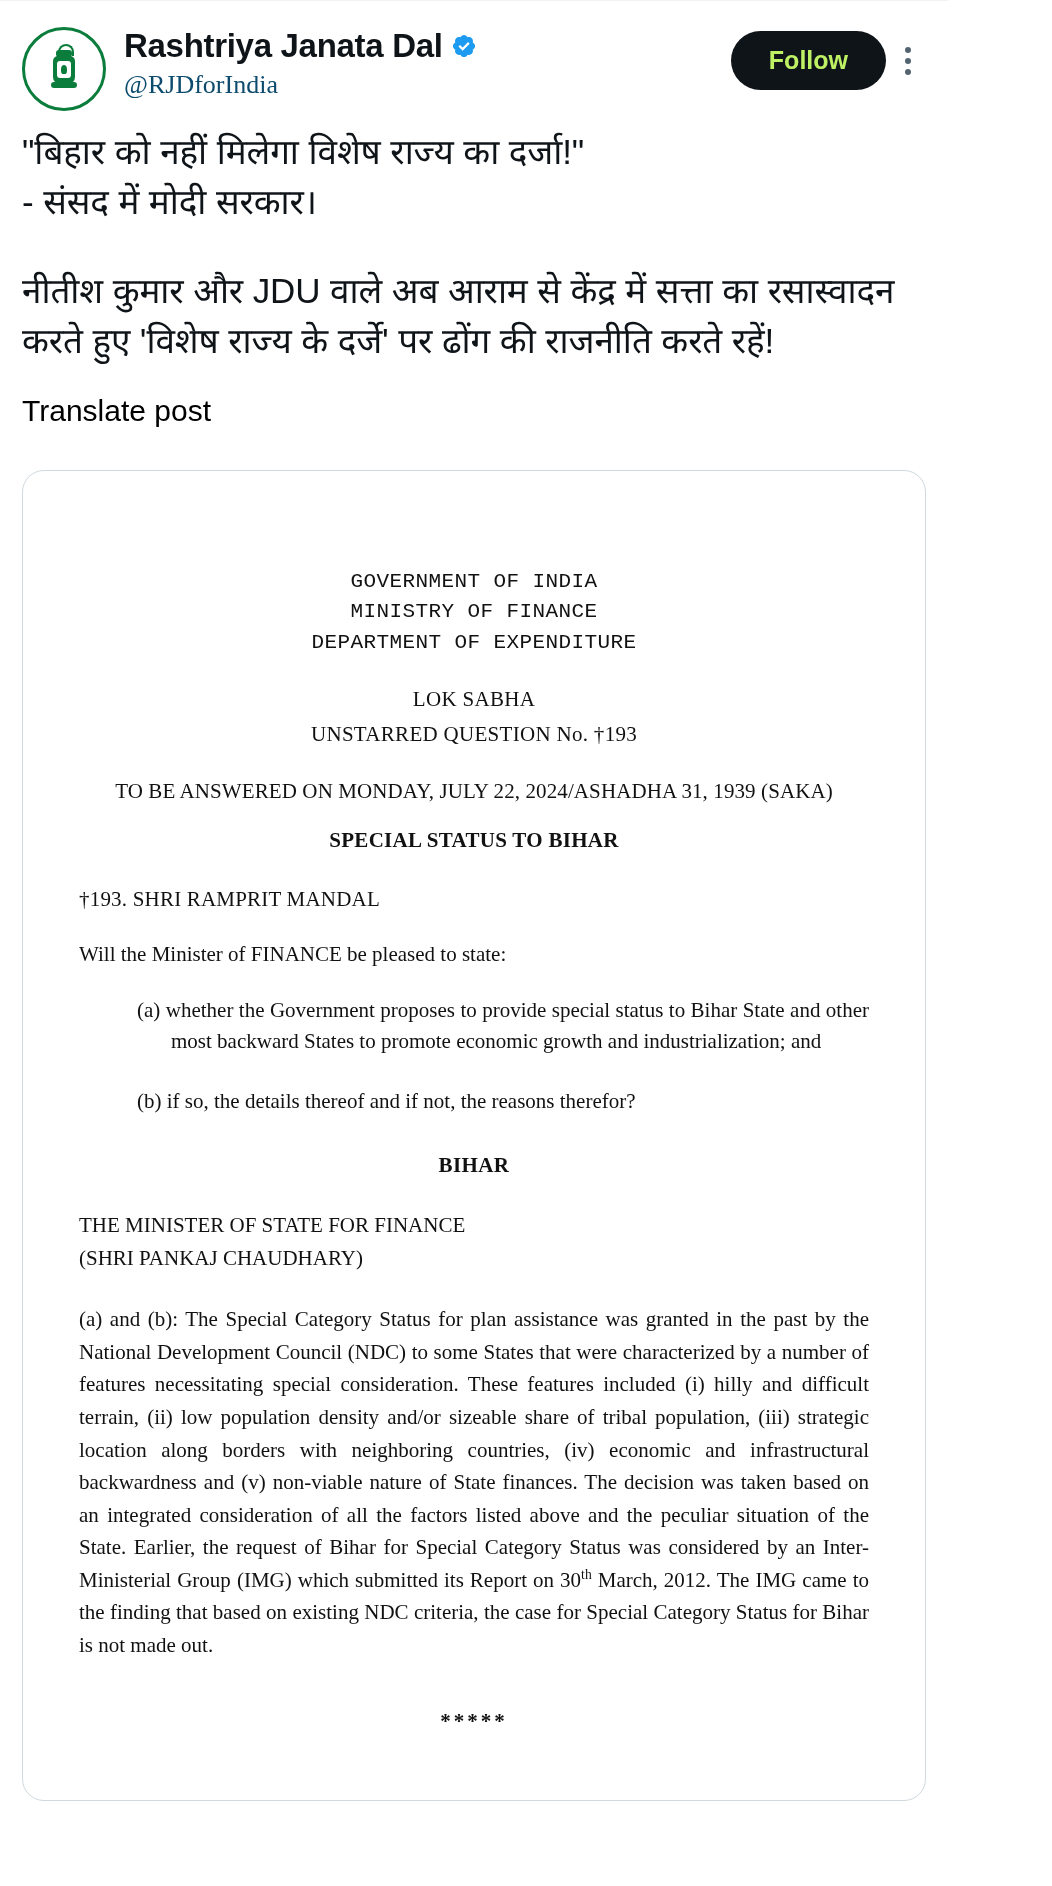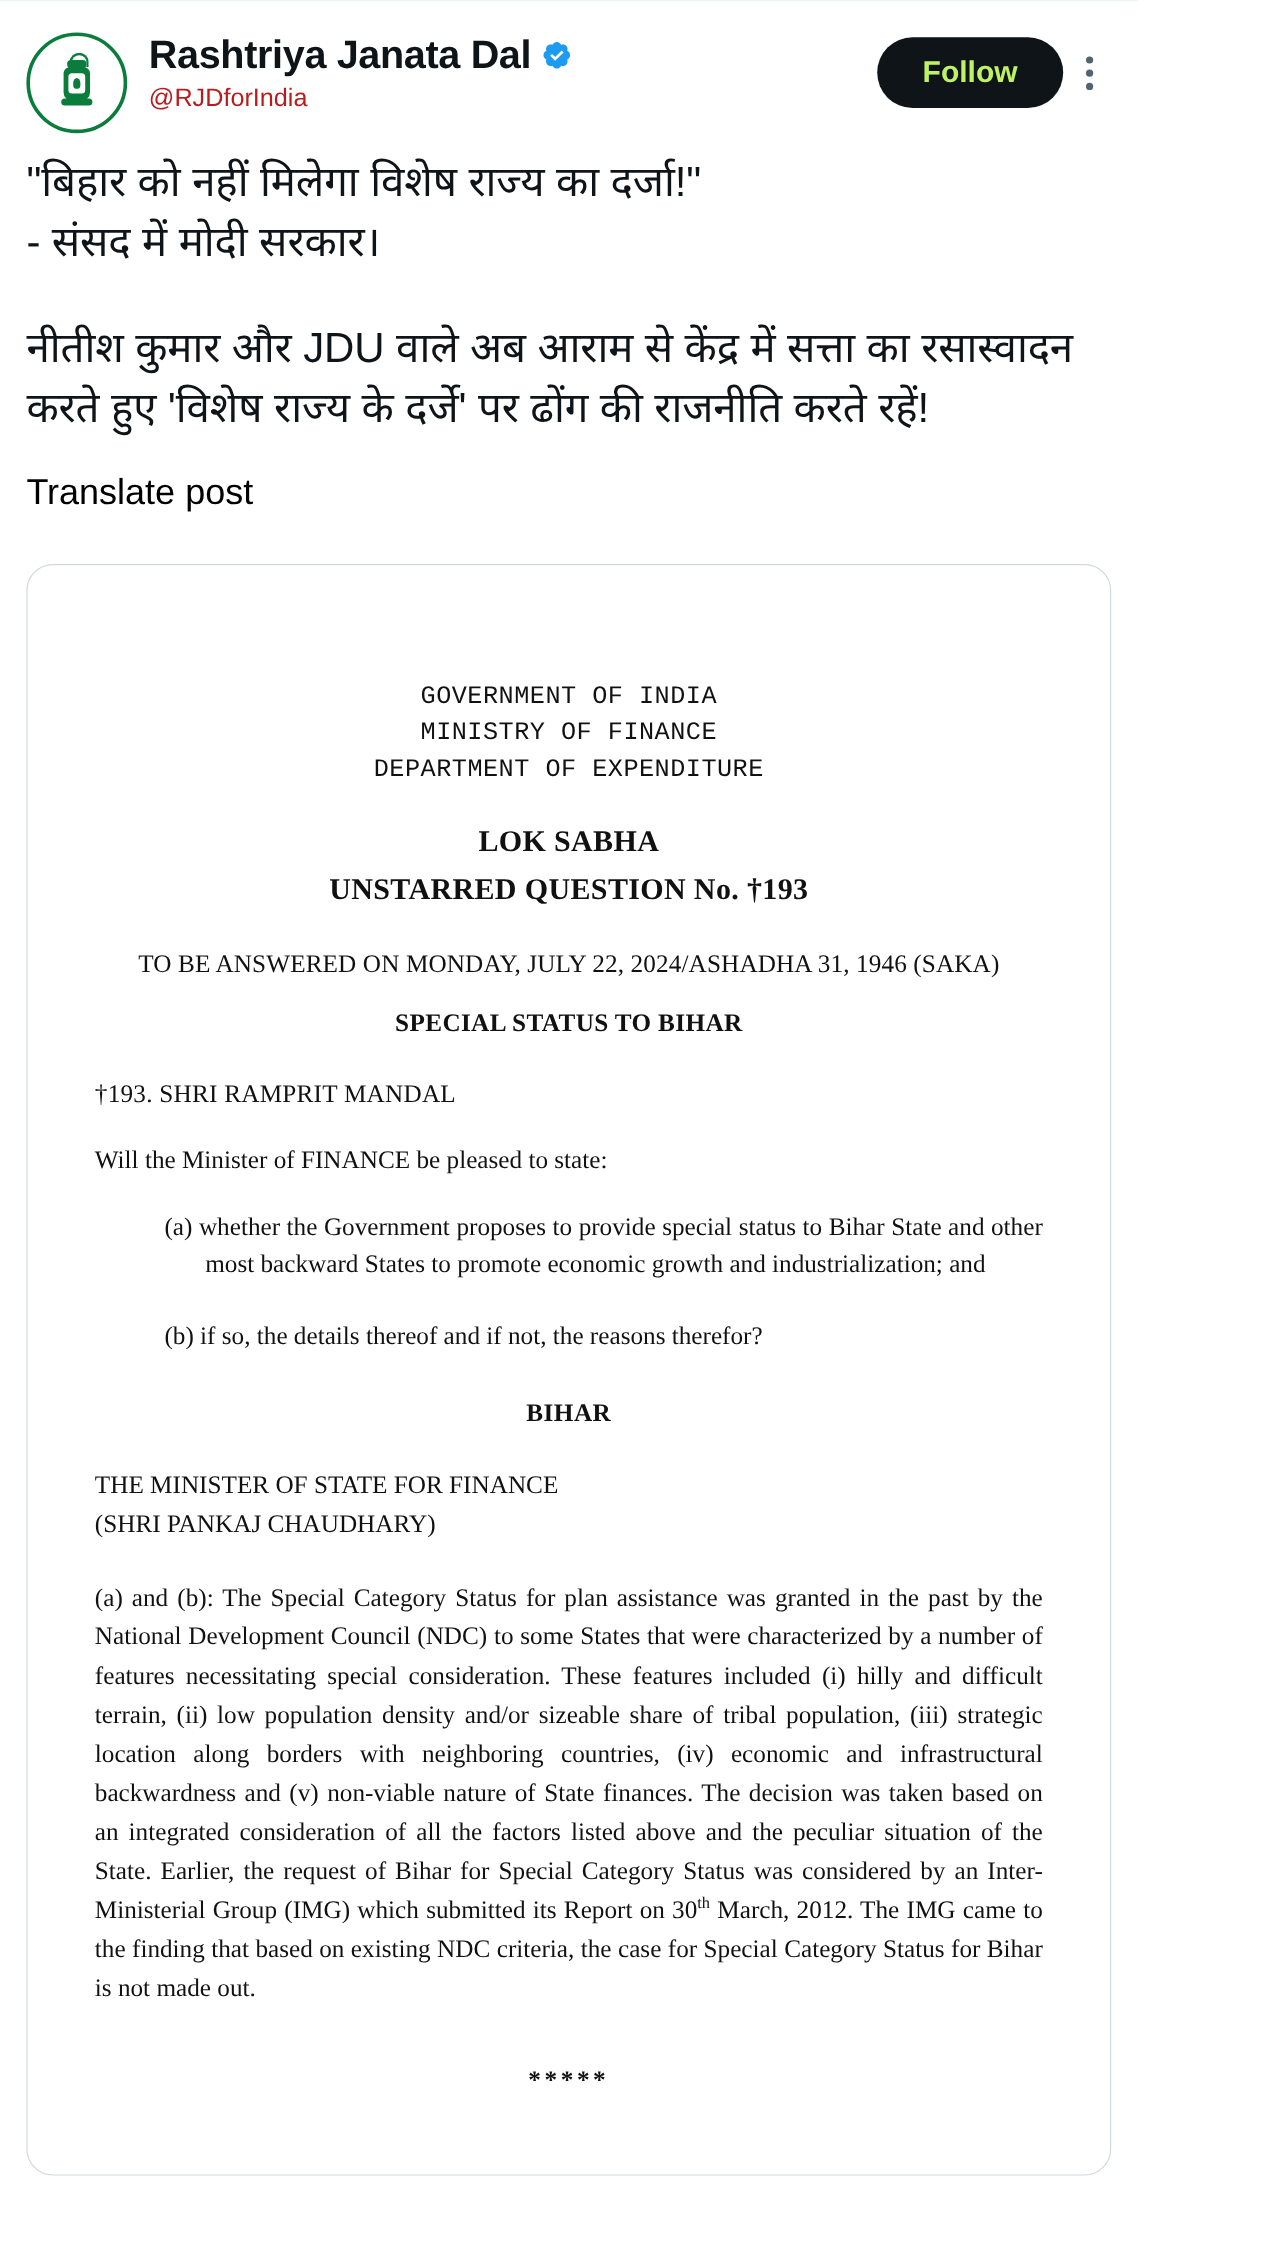--- a/index.html
+++ b/index.html
@@ -130,24 +130,25 @@
     color: #0f1419;
     white-space: nowrap;
   }
   .verified {
     width: 26px;
     height: 26px;
     flex: 0 0 auto;
     display: block;
   }
   .handle-text {
-    font-size: 21px;
-    color: #b91c1c;
+    font-size: 26px;
+    color: #0c4a6e;
     line-height: 1.25;
     margin-top: 4px;
+    font-family: Liberation Serif, serif;
   }
 
   .follow-btn {
     flex: 0 0 auto;
     background: #0f1419;
     color: #bef264;
     font-size: 25px;
     font-weight: 700;
     border: none;
     border-radius: 999px;
@@ -220,22 +221,22 @@
     box-sizing: border-box;
   }
   .doc .center { text-align: center; }
   .doc .t-head {
     font-size: 21px;
     line-height: 1.45;
     letter-spacing: 0.4px;
     font-family: Liberation Mono, monospace;
   }
   .doc .t-sub {
-    font-size: 25px;
-    font-weight: 700;
+    font-size: 21px;
+    font-weight: 400;
     line-height: 1.45;
     letter-spacing: 0.3px;
     margin-top: 26px;
   }
   .doc .t-date {
     font-size: 21px;
     margin-top: 30px;
     letter-spacing: 0.1px;
   }
   .doc .t-title {
@@ -341,21 +342,21 @@
   <div class="media-card">
     <div class="doc">
 
       <div class="center t-head">GOVERNMENT OF INDIA</div>
       <div class="center t-head">MINISTRY OF FINANCE</div>
       <div class="center t-head">DEPARTMENT OF EXPENDITURE</div>
 
       <div class="center t-sub">LOK  SABHA</div>
       <div class="center t-sub" style="margin-top:4px">UNSTARRED QUESTION No. †193</div>
 
-      <div class="center t-date">TO BE ANSWERED ON MONDAY, JULY 22, 2024/ASHADHA 31, 1946 (SAKA)</div>
+      <div class="center t-date">TO BE ANSWERED ON MONDAY, JULY 22, 2024/ASHADHA 31, 1939 (SAKA)</div>
 
       <div class="center t-title">SPECIAL STATUS TO BIHAR</div>
 
       <div class="q-num">†193.   SHRI RAMPRIT MANDAL</div>
 
       <div class="q-lead">Will the Minister of FINANCE be pleased to state:</div>
 
       <div class="q-item">(a) whether the Government proposes to provide special status to Bihar State and other most backward States to promote economic growth and industrialization; and</div>
       <div class="q-item">(b) if so, the details thereof and if not, the reasons therefor?</div>
 

